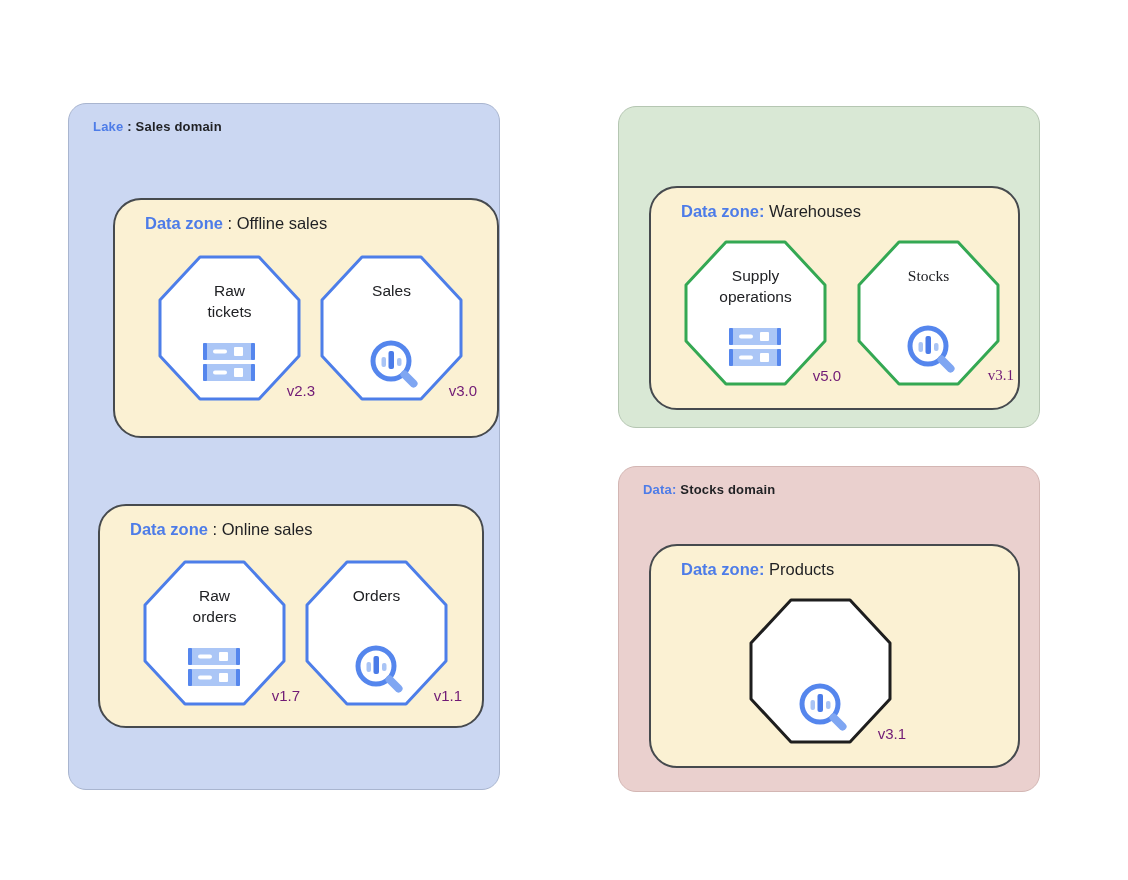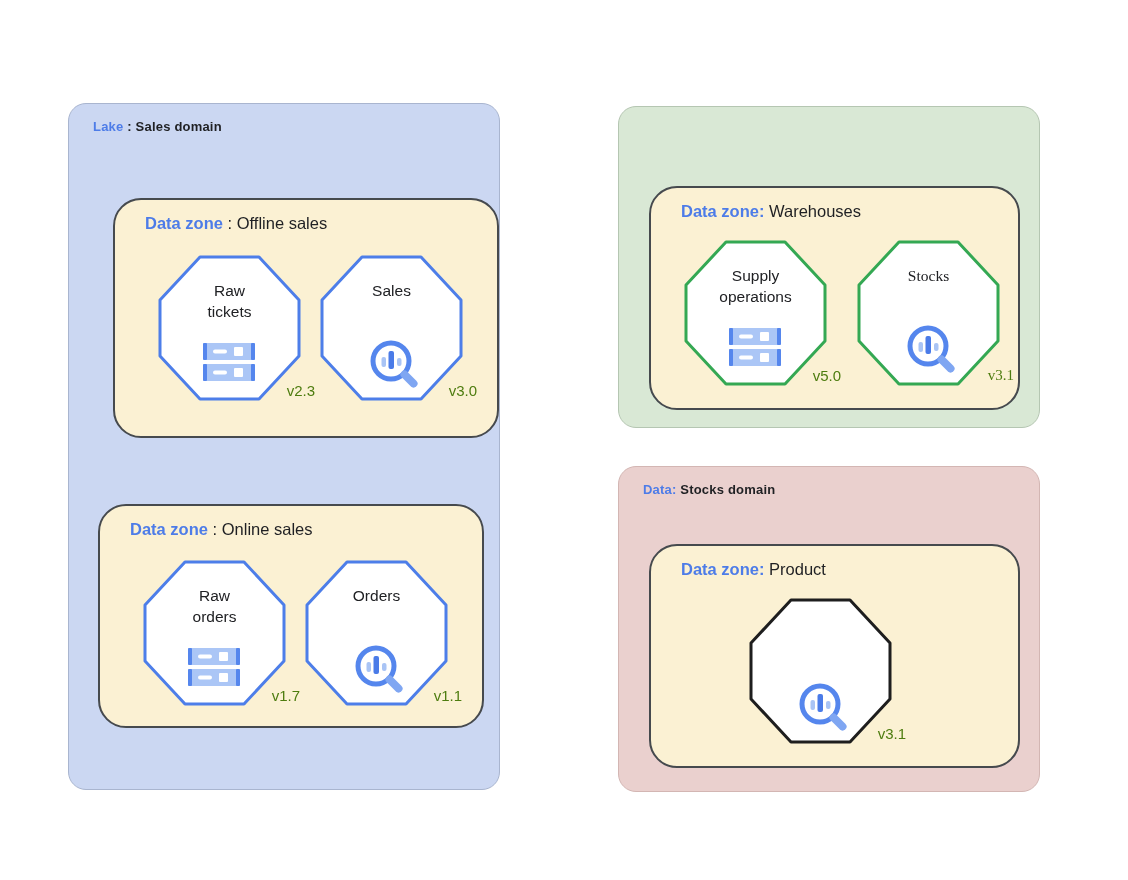--- a/index.html
+++ b/index.html
@@ -25,21 +25,21 @@
   .zone-title { position: absolute; left: 30px; top: 14px; font-size: 16.5px; }
   .zone-title .kw { font-weight: bold; }
 
   .node { position: absolute; width: 143px; height: 146px; }
   .octagon { position: absolute; left: 0; top: 0; }
   .node-label { position: absolute; left: 0; top: 25px; width: 100%; text-align: center;
                 font-size: 15.5px; line-height: 21px; color: #202124; white-space: pre-line; }
   .node-icon { position: absolute; }
   .node-icon--servers   { left: 45px; top: 88px; }
   .node-icon--magnifier { left: 45px; top: 80px; }
-  .node-version { position: absolute; right: -14px; bottom: 2px; font-size: 15px; color: #4d7c0f; }
+  .node-version { position: absolute; right: -14px; bottom: 2px; font-size: 15px; color: #701a75; }
 </style>
 </head>
 <body>
 
 <div class="canvas">
 
   <section class="lake lake--sales">
     <div class="lake-title">
       <span class="kw">Lake</span><span class="sep"> : </span><span>Sales domain</span>
     </div>
@@ -186,21 +186,21 @@
     </div>
   </section>
 
   <section class="lake lake--product">
     <div class="lake-title">
       <span class="kw">Data:</span><span class="sep"> </span><span>Stocks domain</span>
     </div>
 
     <div class="zone zone--products">
       <div class="zone-title">
-        <span class="kw">Data zone:</span><span class="sep"> </span><span>Product</span>
+        <span class="kw">Data zone:</span><span class="sep"> </span><span>Products</span>
       </div>
 
       <div class="node" style="left:98px; top:52px;">
         <svg class="octagon" width="143" height="146" viewBox="0 0 143 146">
           <polygon points="42,2 101,2 141,45 141,101 101,144 42,144 2,101 2,45" fill="#ffffff" stroke-width="3" stroke-linejoin="round" stroke="#1E1E1E"></polygon>
         </svg>
         <div class="node-icon node-icon--magnifier">
           <svg width="56" height="56" viewBox="0 0 56 56">
             <circle cx="26" cy="26" r="18" fill="#ffffff" stroke="#5586ED" stroke-width="5"></circle>
             <rect x="16.5" y="22" width="4.5" height="10" rx="2" fill="#A9C4F5"></rect>

